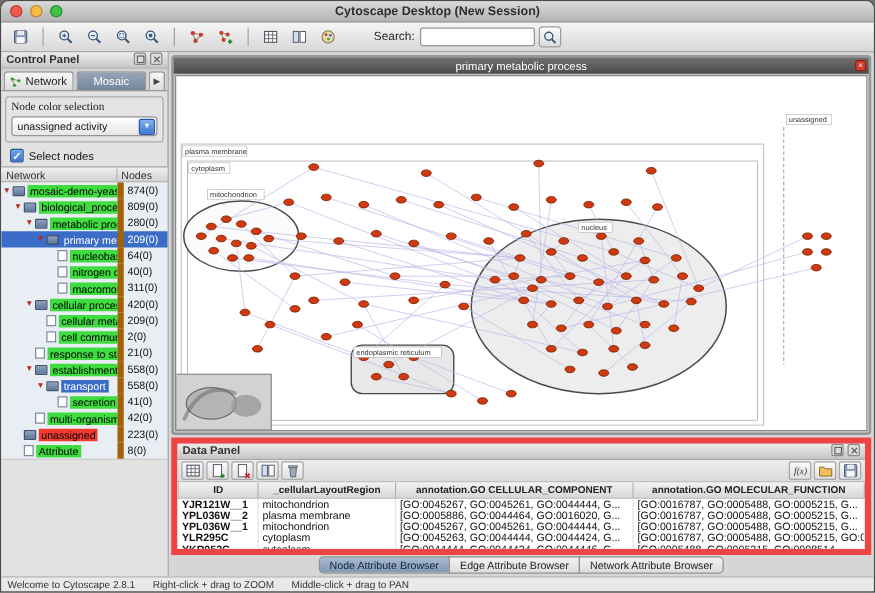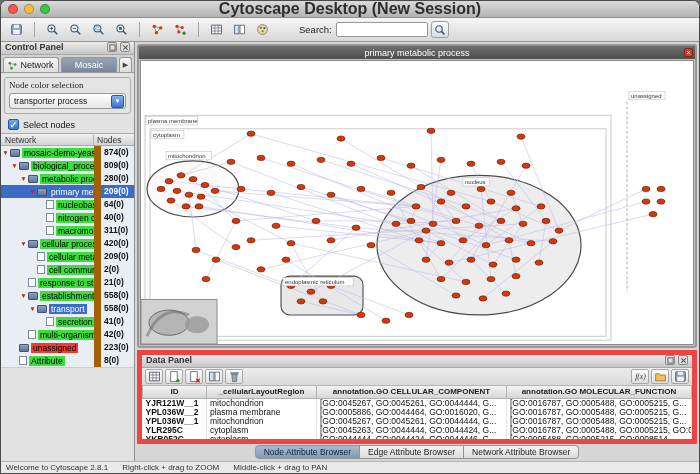--- a/index.html
+++ b/index.html
@@ -5,21 +5,21 @@
   * { box-sizing:border-box; margin:0; padding:0; }
   html,body { width:700px; height:474px; background:#6e6e6e; font-family:"Liberation Sans",sans-serif; }
   .window { width:700px; height:474px; background:#e6e6e6; border-radius:7px 7px 0 0; overflow:hidden;
             display:flex; flex-direction:column; border:1px solid #4a4a4a; }
   
   .titlebar { height:17px; background:linear-gradient(#dadada,#b3b3b3); border-bottom:1px solid #8d8d8d;
               display:flex; align-items:center; position:relative; flex:none; }
   .traffic { position:absolute; left:7px; top:3px; display:flex; gap:6px; }
   .tl { width:10px; height:10px; border-radius:50%; border:1px solid rgba(0,0,0,.25); }
   .tl.red{background:#f2584e}.tl.yellow{background:#f7bc41}.tl.green{background:#3ec346}
-  .title { flex:1; text-align:center; font-size:16px; font-weight:bold; color:#2e2e2e; }
+  .title { flex:1; text-align:center; font-size:10px; font-weight:bold; color:#2e2e2e; }
   
   .toolbar { height:24px; flex:none; background:linear-gradient(#f5f5f5,#d8d8d8); border-bottom:1px solid #979797;
              display:flex; align-items:center; padding:0 5px; }
   .tb-icons { display:flex; align-items:center; gap:2px; }
   .tbtn { width:21px; height:19px; border-radius:3px; display:flex; align-items:center; justify-content:center; }
   .tsep { width:1px; height:15px; background:#a5a5a5; margin:0 5px; }
   .search-label { font-size:9.5px; color:#1f1f1f; margin:0 4px 0 26px; }
   .search-input { width:92px; height:15px; font-size:9px; border:1px solid #979797; border-radius:2px;
                   padding:0 3px; background:#fff; font-family:"Liberation Sans",sans-serif; }
   .go-btn { width:18px; height:17px; margin-left:3px; border:1px solid #a0a0a0; border-radius:3px;
@@ -67,21 +67,21 @@
   .t-ind { flex:none; }
   .t-exp { width:9px; flex:none; color:#b8291c; font-size:6.5px; text-align:center; }
   .t-ic { flex:none; margin-right:2px; }
   .t-folder { width:10px; height:8px; background:linear-gradient(#8ea3c0,#5f7697); border:1px solid #41536e; border-radius:1px; }
   .t-doc { width:8px; height:9px; background:#fff; border:1px solid #7d8aa0; }
   .t-label { padding:0 2px; white-space:nowrap; overflow:hidden; }
   .hl-green { background:#3edc3e; color:#000; }
   .hl-red { background:#f23b2e; color:#000; }
   .hl-blue { background:#3a6cc8; color:#fff; }
   .t-val { position:absolute; right:0; top:0; width:40px; height:13px; line-height:13px;
-           border-left:7px solid #a16207; padding-left:3px; overflow:hidden;font-weight:bold; }
+           border-left:5px solid #a16207; padding-left:3px; overflow:hidden; }
   .cp-fill { flex:1; background:#e2e2e2; border-top:1px solid #cdcdcd; }
   
   .right { flex:1; display:flex; flex-direction:column; background:#d6d6d6; padding:2px; min-width:0; }
   .network-frame { height:304px; flex:none; border:2px solid #979797; border-radius:3px; background:#c4c4c4;
                    display:flex; flex-direction:column; }
   .net-titlebar { height:13px; flex:none; background:linear-gradient(#6f6f6f,#4d4d4d); display:flex;
                   align-items:center; position:relative; }
   .net-title { flex:1; text-align:center; color:#fff; font-size:9px; }
   .net-close { position:absolute; right:2px; top:2px; width:9px; height:9px; background:#d23a2c;
                border:1px solid #8e1f14; border-radius:2px; color:#fff; font-size:7px; line-height:7px; text-align:center; }
@@ -254,21 +254,21 @@
         <div class="cp-tab selected">
           <span>Mosaic</span>
         </div>
         <div class="cp-arrow">
           <span>▶</span>
         </div>
       </div>
       <div class="color-sel">
         <div class="cs-label">Node color selection</div>
         <div class="combo">
-          <span class="combo-text">transporter process</span>
+          <span class="combo-text">unassigned activity</span>
           <span class="combo-btn">
               <span>▼</span>
             </span>
         </div>
       </div>
       <div class="checkbox-row">
         <span class="cb">✓</span>
         <span>Select nodes</span>
       </div>
       <div class="tree-head">

